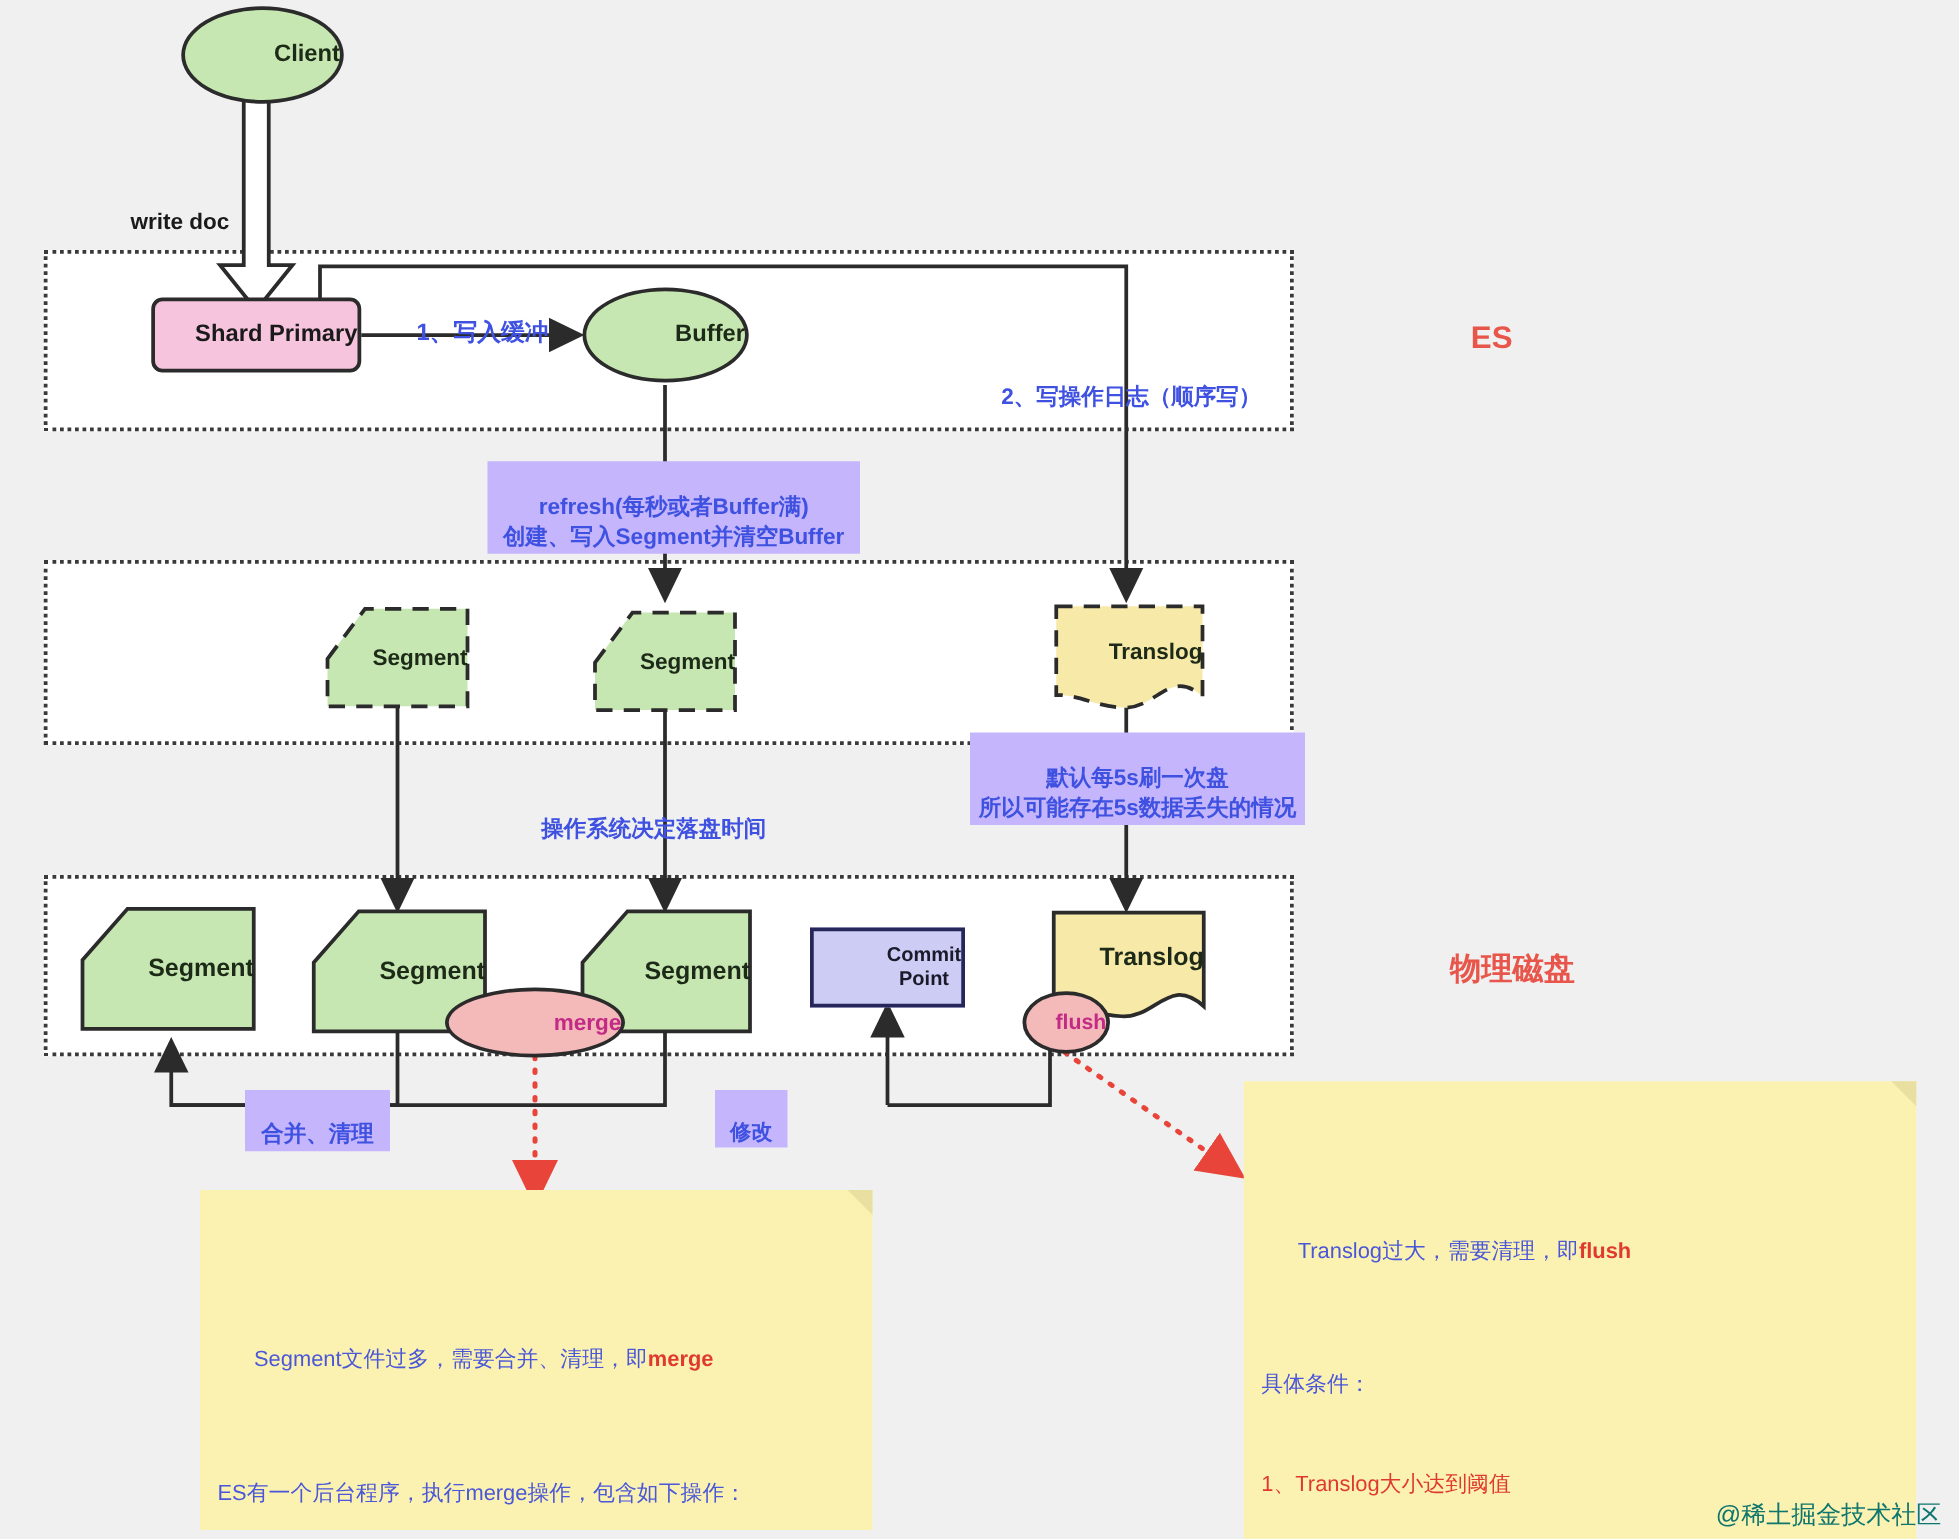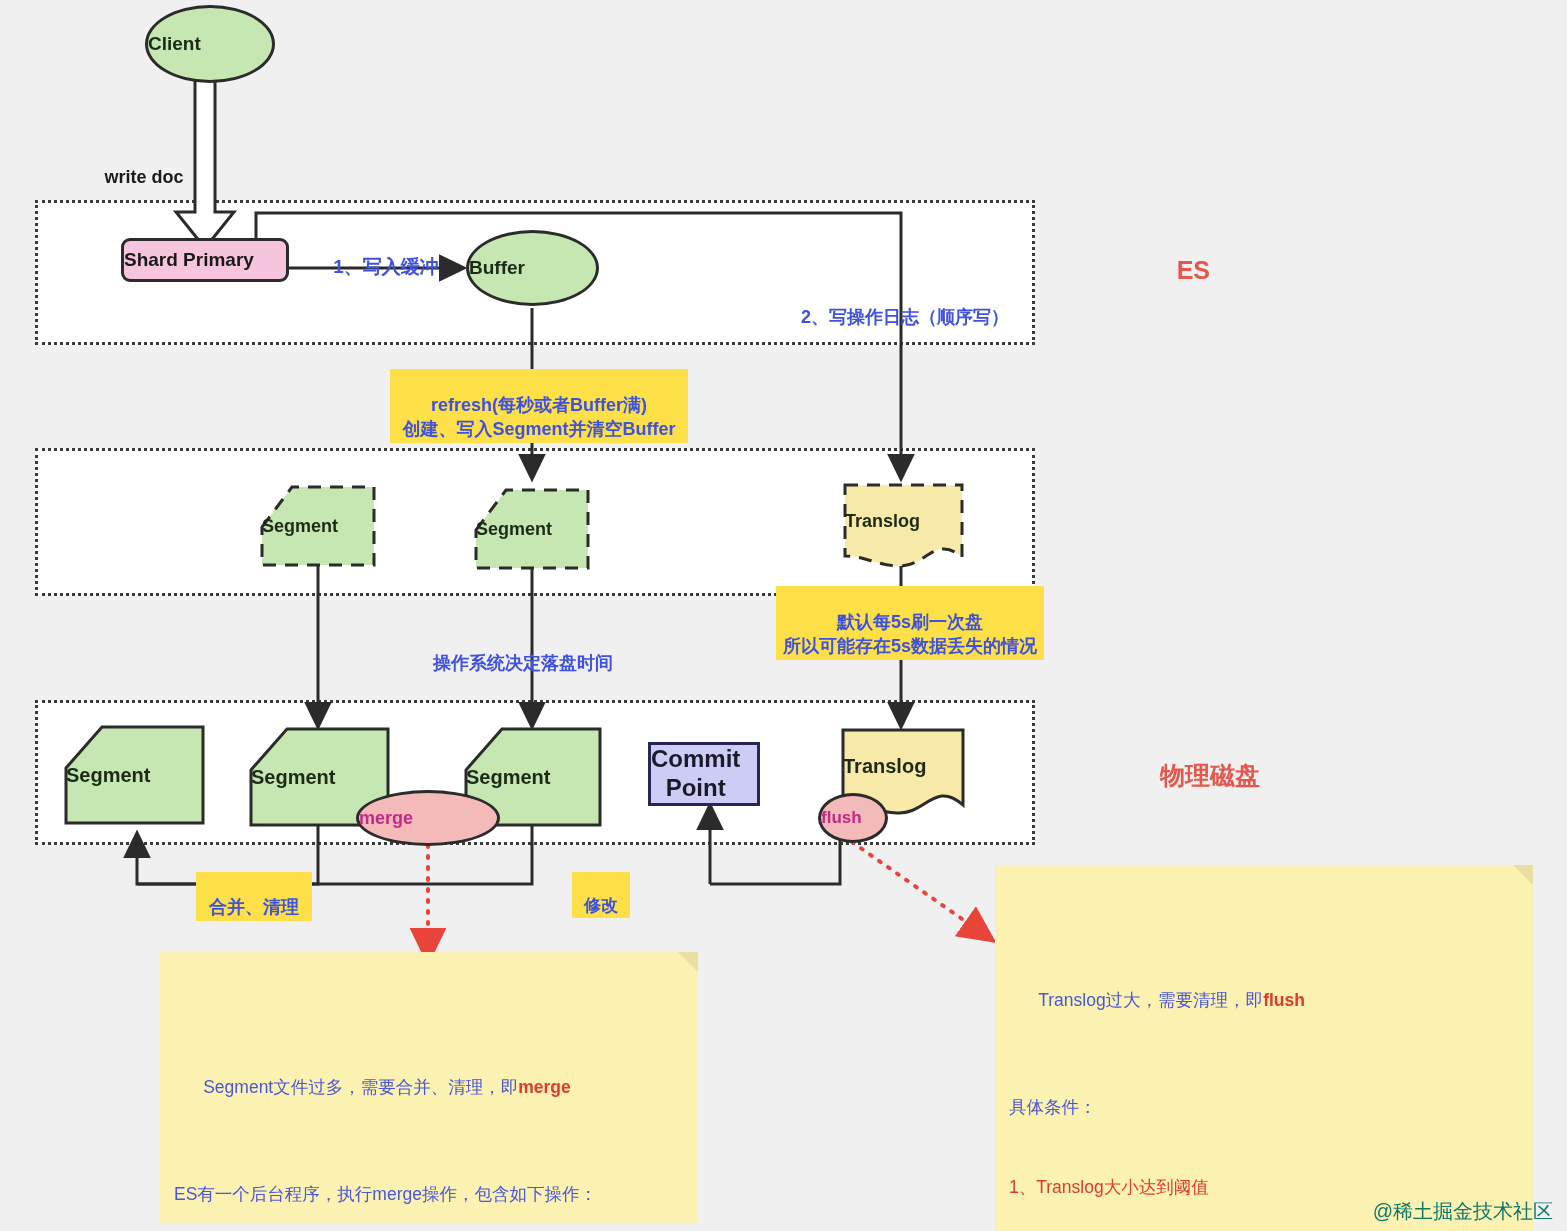--- a/index.html
+++ b/index.html
@@ -5,41 +5,41 @@
   html,body{margin:0;padding:0;}
   body{
     width:1567px;height:1231px;
     background:#f0f0f0;
     font-family:"Liberation Sans","DejaVu Sans",sans-serif;
     position:relative;overflow:hidden;
   }
   #stage{position:absolute;left:0;top:0;width:1567px;height:1231px;}
   svg.layer{position:absolute;left:0;top:0;width:1567px;height:1231px;pointer-events:none;}
 
-  .node{position:absolute;display:flex;align-items:center;justify-content:flex-start;
+  .node{position:absolute;display:flex;align-items:center;justify-content:flex-end;
         text-align:center;box-sizing:border-box;}
 
   
   .zone{position:absolute;border:3px dotted #3a3a3a;background:#ffffff;box-sizing:border-box;}
 
   
   .zone-label{position:absolute;color:#e8564b;font-weight:bold;text-align:right;line-height:1.25;}
 
   
   .ellipse{border-radius:50%;border:3px solid #2b2b2b;}
   .green{background:#c6e7b2;color:#1d2a17;}
   .pink-ell{background:#f4b9b9;color:#c32a86;}
 
   
   .rect-pink{background:#f7c4dd;border:3px solid #2b2b2b;border-radius:9px;color:#1a1a1a;}
   .rect-blue{background:#ccccf5;border:3px solid #26265a;color:#1a1a2a;}
 
   
   .elabel{position:absolute;color:#3f51e0;font-weight:bold;text-align:center;line-height:1.3;
-          background:#fde047;white-space:pre-line;}
+          background:#c4b5fd;white-space:pre-line;}
   .elabel.nobg{background:transparent;}
 
   
   .note{position:absolute;background:#fbf2b2;box-sizing:border-box;
         color:#4a57d8;line-height:1.52;white-space:pre-wrap;}
   .note .fold{position:absolute;right:0;top:0;width:0;height:0;
               border-left:20px solid transparent;border-top:20px solid #e8dfa0;}
   .red{color:#e03a2f;}
   .redb{color:#e03a2f;font-weight:bold;}
 
@@ -123,29 +123,29 @@
     <span>Segment</span>
   </div>
   <div class="node" style="left:843px;top:730px;width:120px;height:73px;font-size:20px;font-weight:bold;color:#1d2a17;">
     <span>Translog</span>
   </div>
 
   <div class="node ellipse green" style="left:145px;top:5px;width:130px;height:78px;font-size:19px;font-weight:bold;">
     <span>Client</span>
   </div>
 
-  <div class="node rect-pink" style="left:121px;top:238px;width:168px;height:44px;font-size:19px;font-weight:bold;">
+  <div class="node rect-pink" style="left:121px;top:238px;width:168px;height:60px;font-size:19px;font-weight:bold;">
     <span>Shard Primary</span>
   </div>
 
   <div class="node ellipse green" style="left:466px;top:230px;width:133px;height:76px;font-size:19px;font-weight:bold;">
     <span>Buffer</span>
   </div>
 
-  <div class="node rect-blue" style="left:648px;top:742px;width:112px;height:64px;font-size:24px;font-weight:bold;line-height:1.2;white-space:pre-line;">
+  <div class="node rect-blue" style="left:648px;top:742px;width:124px;height:64px;font-size:16px;font-weight:bold;line-height:1.2;white-space:pre-line;">
     <span>Commit
 Point</span>
   </div>
 
   <div class="node ellipse pink-ell" style="left:356px;top:790px;width:144px;height:56px;font-size:18px;font-weight:bold;">
     <span>merge</span>
   </div>
 
   <div class="node ellipse pink-ell" style="left:818px;top:793px;width:70px;height:50px;font-size:17px;font-weight:bold;">
     <span>flush</span>

